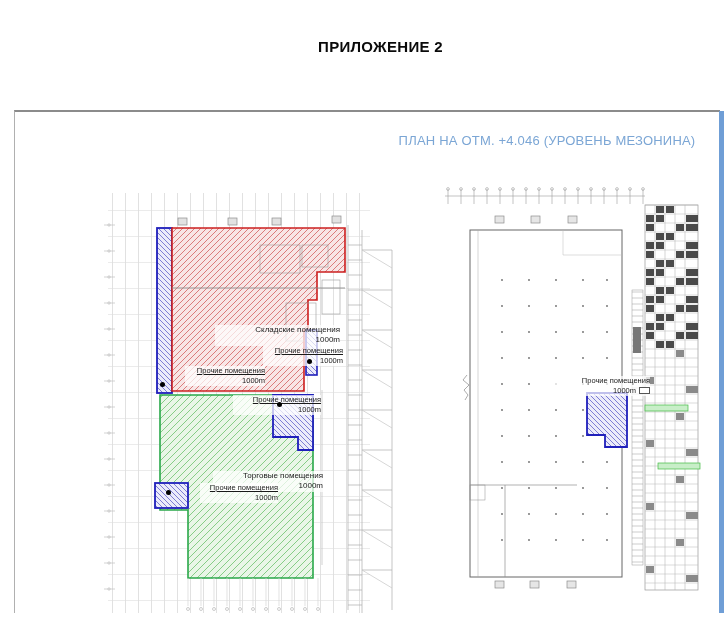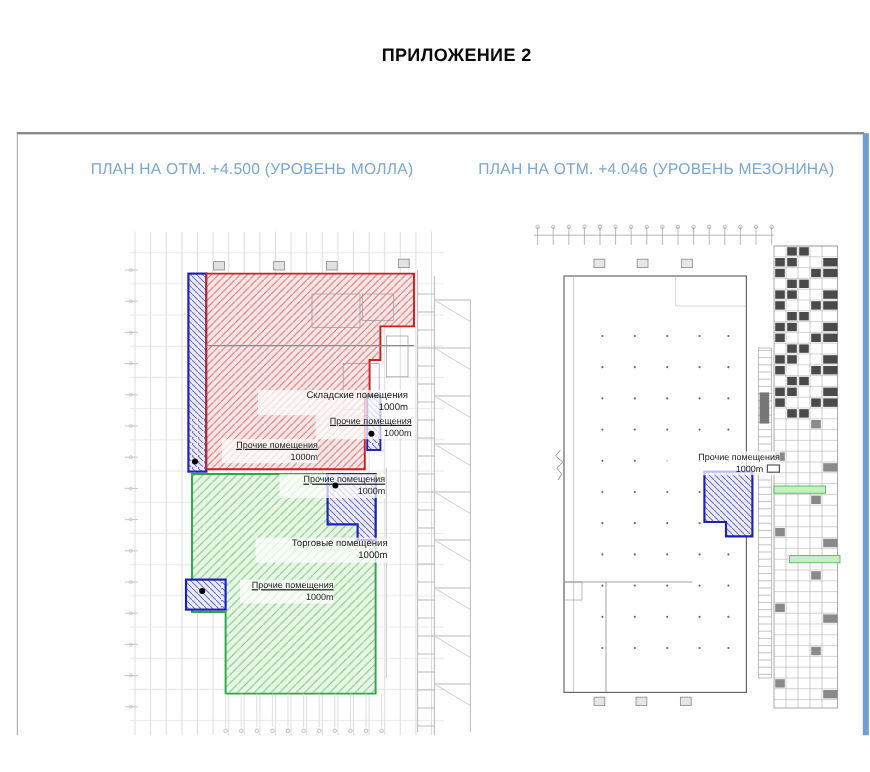--- a/index.html
+++ b/index.html
@@ -28,21 +28,20 @@
 
 <div class="page">
 
   <div class="doc-title">
     <div>ПРИЛОЖЕНИЕ 2</div>
   </div>
 
   <div class="frame"></div>
   <div class="blue-edge"></div>
 
-  <div class="plan-title pt-left">ПЛАН НА ОТМ. +4.500 (УРОВЕНЬ МОЛЛА)</div>
   <div class="plan-title pt-right">ПЛАН НА ОТМ. +4.046 (УРОВЕНЬ МЕЗОНИНА)</div>
 
   <svg width="0" height="0" style="position:absolute">
     <defs>
       <pattern id="gridP" width="13" height="26" patternUnits="userSpaceOnUse">
         <rect width="13" height="26" fill="#ffffff"></rect>
         <path d="M12.5,0 V26" stroke="#d4d4d4" stroke-width="0.7"></path>
         <path d="M0,25.5 H13" stroke="#dedede" stroke-width="0.6"></path>
       </pattern>
       <pattern id="redH" width="6" height="6" patternUnits="userSpaceOnUse">
@@ -478,21 +477,21 @@
     <div>1000m</div>
   </div>
   <div class="ldot" style="left:160px;top:382px"></div>
 
   <div class="zlabel" style="left:203px;top:395px;width:88px">
     <div class="u">Прочие помещения</div>
     <div>1000m</div>
   </div>
   <div class="ldot" style="left:277px;top:402px"></div>
 
-  <div class="zlabel" style="left:183px;top:448px;width:110px">
+  <div class="zlabel" style="left:183px;top:471px;width:110px">
     <div class="big">Торговые помещения</div>
     <div class="big">1000m</div>
   </div>
 
   <div class="zlabel" style="left:170px;top:483px;width:78px">
     <div class="u">Прочие помещения</div>
     <div>1000m</div>
   </div>
   <div class="ldot" style="left:166px;top:490px"></div>
 

